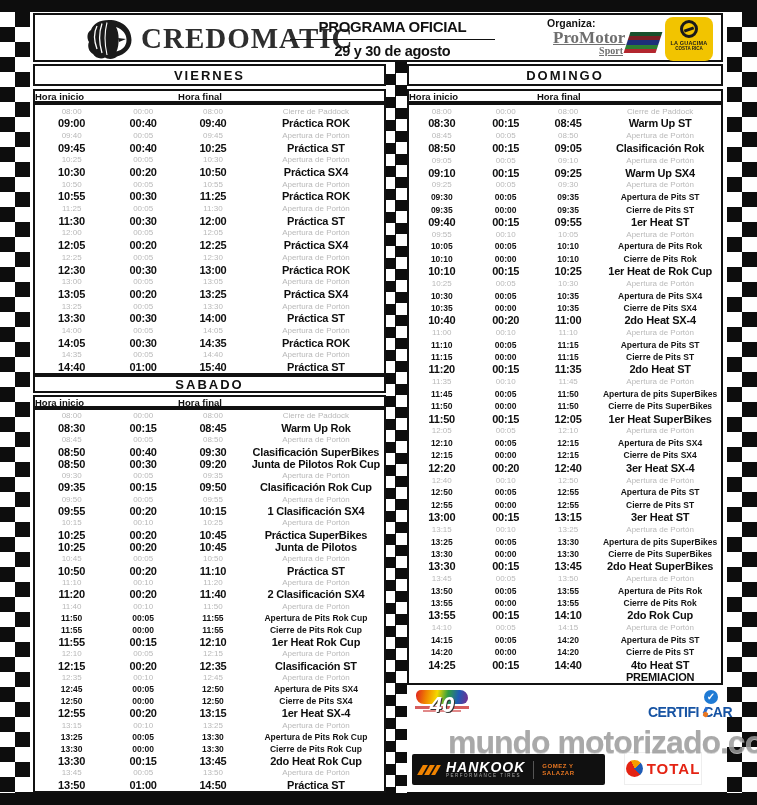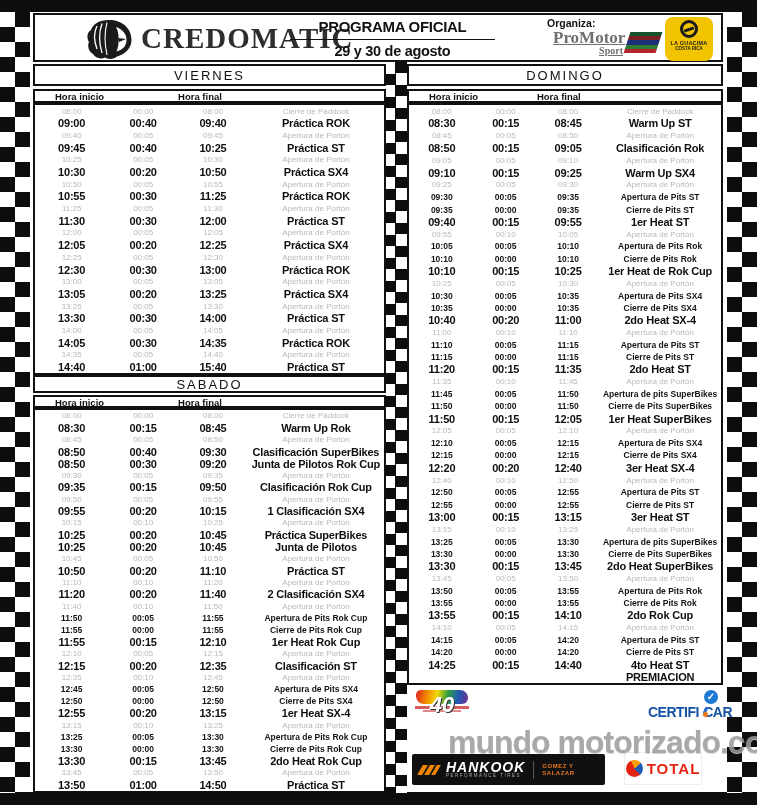--- a/index.html
+++ b/index.html
@@ -51,28 +51,28 @@
   }
   .g-ring { width:18px; height:18px; margin:3px auto 0; border:3px solid #1a1a1a; border-radius:50%; position:relative; }
   .g-ring::after { content:""; position:absolute; left:1px; top:5px; width:10px; height:3px; background:#1a1a1a; transform:rotate(-20deg); }
   .g-name { font-size:5.5px; font-weight:800; color:#1a1a1a; margin-top:2px; letter-spacing:0.2px; }
   .g-sub  { font-size:4.5px; font-weight:700; color:#1a1a1a; }
 
   
   .day-title {
     position:absolute; border:2px solid #111; background:#fff;
     display:flex; align-items:center; justify-content:center;
-    font-size:13px; font-weight:400; letter-spacing:2px;
+    font-size:13px; font-weight:700; letter-spacing:2px;
   }
   .cols-head {
     position:absolute; border:2px solid #111; background:#fff;
     display:grid; grid-template-columns:41% 59%; align-items:center;
     font-size:9.5px; font-weight:700;
   }
-  .cols-head .h1 { padding-left:20px; }
+  .cols-head .h1 { padding-left:0; }
   .data-box { position:absolute; border:2px solid #111; background:#fff; overflow:hidden; }
   .trow { display:grid; grid-template-columns:21% 20% 20% 39%; align-items:center; }
   .trow div { text-align:center; white-space:nowrap; overflow:hidden; }
   .minor { color:#b9b9b9; font-size:8px;   font-weight:500; }
   .pit   { color:#141414; font-size:8.5px; font-weight:700; }
   .major { color:#0f0f0f; font-size:11px;  font-weight:800; letter-spacing:-0.2px; }
   #viernes-data .trow { height:12.2px; }
   #sabado-data  .trow { height:11.9px; }
   #domingo-data .trow { height:12.3px; }
 

